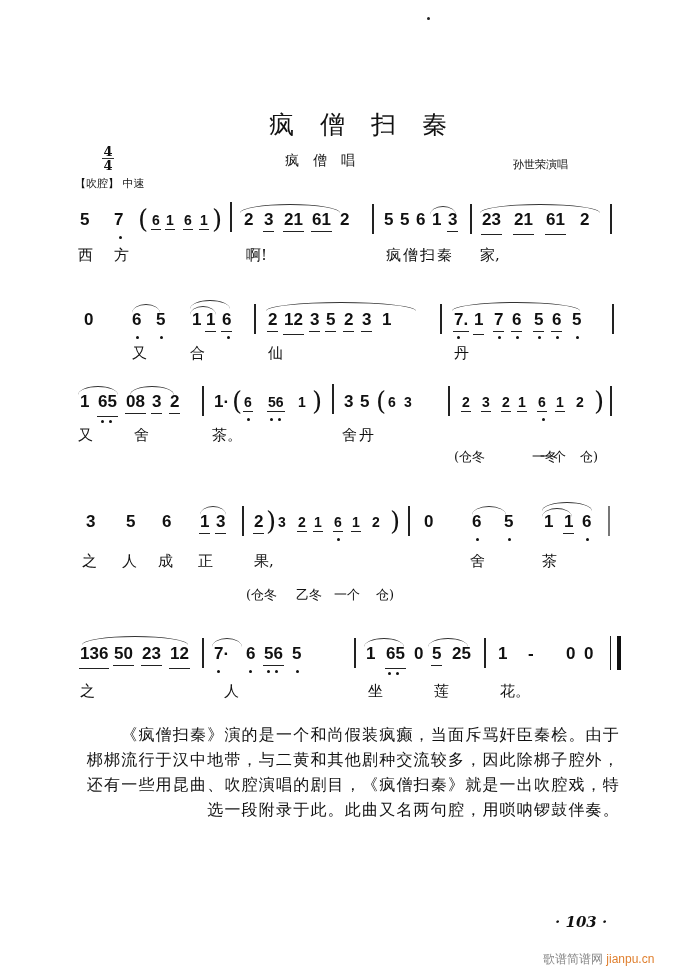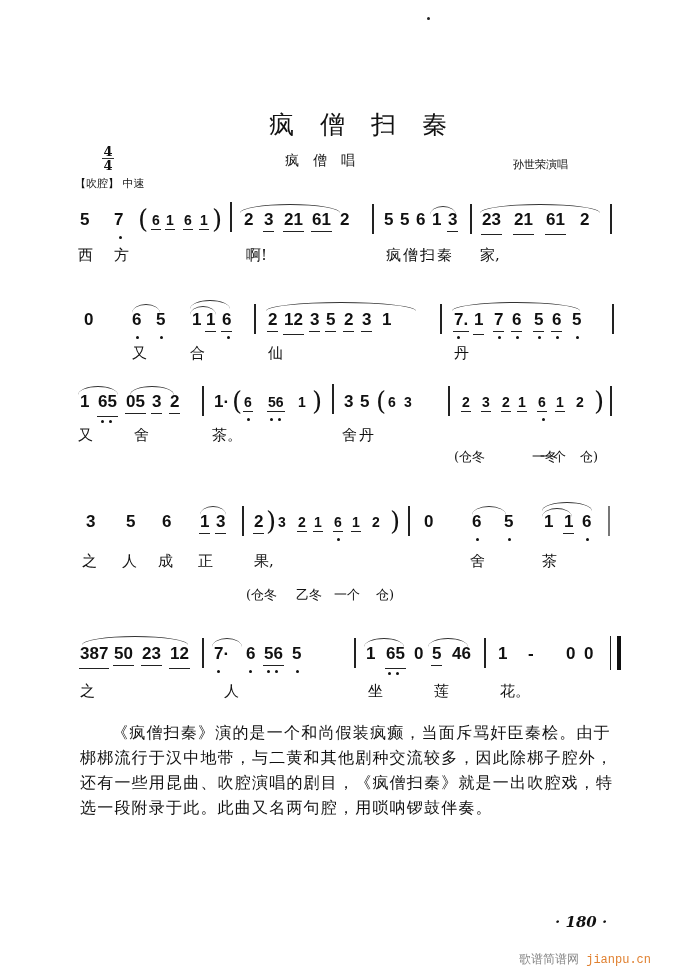--- a/index.html
+++ b/index.html
@@ -18,24 +18,24 @@
   .note { position:absolute; font-family:"Liberation Sans", sans-serif; font-weight:bold; font-size:17px; }
   .note.u::after { content:""; position:absolute; left:-1px; right:-1px; bottom:-2px; border-bottom:1.5px solid #222; }
   .note.uu::before { content:""; position:absolute; left:-1px; right:-1px; bottom:-5px; border-bottom:1.5px solid #222; }
   .dot-below { position:absolute; width:3px; height:3px; border-radius:50%; background:#111; }
   .barline { position:absolute; width:1.5px; background:#222; height:30px; }
   .dbl { position:absolute; width:6px; height:34px; border-left:1.5px solid #222; border-right:4px solid #111; }
   .slur { position:absolute; border-top:1.3px solid #333; border-radius:50% 50% 0 0 / 100% 100% 0 0; height:8px; }
   .paren { position:absolute; font-size:26px; font-weight:normal; font-family:"DejaVu Serif", serif; }
   .lyric { position:absolute; font-family:"DejaVu Serif", serif; font-size:15px; }
   .perc { position:absolute; font-family:"DejaVu Serif", serif; font-size:13px; }
-  .para { left:80px; width:540px; font-family:Liberation Mono, monospace; font-size:16px; line-height:25px; }
+  .para { left:80px; width:540px; font-family:Liberation Sans, sans-serif; font-size:16px; line-height:25px;text-align:right; }
   .para p { margin:0; text-indent:32px; letter-spacing:1.2px; }
   .pagenum { left:555px; top:913px; font-family:"DejaVu Serif", serif; font-weight:bold; font-style:italic; font-size:15px; }
-  .watermark { left:519px; top:951px; font-size:12px; color:#888; font-family:Liberation Mono, monospace; }
+  .watermark { left:543px; top:951px; font-size:12px; color:#888; font-family:Liberation Sans, sans-serif; }
   .watermark .url { color:#e08030; }
   .topmark { left:427px; top:17px; width:3px; height:3px; background:#222; border-radius:50%; }
 </style>
 </head>
 <body>
 
 <div class="abs topmark"></div>
 
 <div class="abs title">疯僧扫秦</div>
 
@@ -130,21 +130,21 @@
   <span class="lyric" style="left:376px;top:34px;">丹</span>
 </div>
 
 <div class="abs row" style="top:392px;">
   <span class="slur" style="left:0px;top:-6px;width:40px;"></span>
   <span class="note" style="left:2px;">1</span>
   <span class="note uu" style="left:20px;">65</span>
   <span class="dot-below" style="left:23px;top:28px;"></span>
   <span class="dot-below" style="left:31px;top:28px;"></span>
   <span class="slur" style="left:52px;top:-6px;width:44px;"></span>
-  <span class="note u" style="left:48px;">05</span>
+  <span class="note u" style="left:48px;">08</span>
   <span class="note u" style="left:74px;">3</span>
   <span class="note u" style="left:92px;">2</span>
   <span class="barline" style="left:124px;top:-6px;"></span>
   <span class="note" style="left:136px;">1·</span>
   <span class="paren" style="left:154px;top:-6px;">(</span>
   <span class="note u" style="left:166px;font-size:14px;top:2px;">6</span>
   <span class="dot-below" style="left:169px;top:26px;"></span>
   <span class="note u" style="left:190px;font-size:14px;top:2px;">56</span>
   <span class="dot-below" style="left:192px;top:26px;"></span>
   <span class="dot-below" style="left:200px;top:26px;"></span>
@@ -217,21 +217,21 @@
   <span class="lyric" style="left:392px;top:40px;">舍</span>
   <span class="lyric" style="left:464px;top:40px;">茶</span>
   <span class="perc" style="left:168px;top:74px;">(仓冬</span>
   <span class="perc" style="left:218px;top:74px;">乙冬</span>
   <span class="perc" style="left:256px;top:74px;">一个</span>
   <span class="perc" style="left:298px;top:74px;">仓)</span>
 </div>
 
 <div class="abs row" style="top:644px;">
   <span class="slur" style="left:4px;top:-8px;width:106px;"></span>
-  <span class="note uu" style="left:2px;">387</span>
+  <span class="note uu" style="left:2px;">136</span>
   <span class="note u" style="left:36px;">50</span>
   <span class="note u" style="left:64px;">23</span>
   <span class="note uu" style="left:92px;">12</span>
   <span class="barline" style="left:124px;top:-6px;"></span>
   <span class="slur" style="left:134px;top:-6px;width:30px;"></span>
   <span class="note" style="left:136px;">7·</span>
   <span class="dot-below" style="left:139px;top:26px;"></span>
   <span class="note" style="left:168px;">6</span>
   <span class="dot-below" style="left:171px;top:26px;"></span>
   <span class="note u" style="left:186px;">56</span>
@@ -241,36 +241,36 @@
   <span class="dot-below" style="left:218px;top:26px;"></span>
   <span class="barline" style="left:276px;top:-6px;"></span>
   <span class="slur" style="left:286px;top:-6px;width:40px;"></span>
   <span class="note" style="left:288px;">1</span>
   <span class="note uu" style="left:308px;">65</span>
   <span class="dot-below" style="left:310px;top:28px;"></span>
   <span class="dot-below" style="left:318px;top:28px;"></span>
   <span class="slur" style="left:350px;top:-6px;width:40px;"></span>
   <span class="note" style="left:336px;">0</span>
   <span class="note u" style="left:354px;">5</span>
-  <span class="note" style="left:374px;">46</span>
+  <span class="note" style="left:374px;">25</span>
   <span class="barline" style="left:406px;top:-6px;"></span>
   <span class="note" style="left:420px;">1</span>
   <span class="note" style="left:450px;">-</span>
   <span class="note" style="left:488px;">0</span>
   <span class="note" style="left:506px;">0</span>
   <span class="dbl" style="left:532px;top:-8px;"></span>
   <span class="lyric" style="left:2px;top:38px;">之</span>
   <span class="lyric" style="left:146px;top:38px;">人</span>
   <span class="lyric" style="left:290px;top:38px;">坐</span>
   <span class="lyric" style="left:356px;top:38px;">莲</span>
   <span class="lyric" style="left:422px;top:38px;">花。</span>
 </div>
 
 <div class="abs para" style="top:722px;">
   <p>《疯僧扫秦》演的是一个和尚假装疯癫，当面斥骂奸臣秦桧。由于梆梆流行于汉中地带，与二黄和其他剧种交流较多，因此除梆子腔外，还有一些用昆曲、吹腔演唱的剧目，《疯僧扫秦》就是一出吹腔戏，特选一段附录于此。此曲又名两句腔，用唢呐锣鼓伴奏。</p>
 </div>
 
-<div class="abs pagenum">· 180 ·</div>
+<div class="abs pagenum">· 103 ·</div>
 
 <div class="abs watermark">
   <span>歌谱简谱网</span>
   <span class="url">jianpu.cn</span>
 </div>
 
 </body></html>

